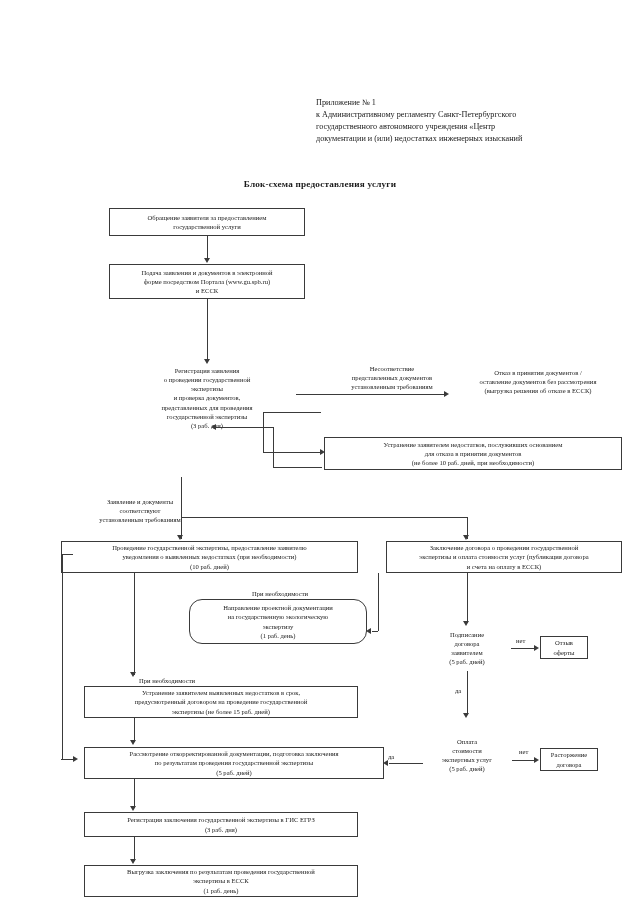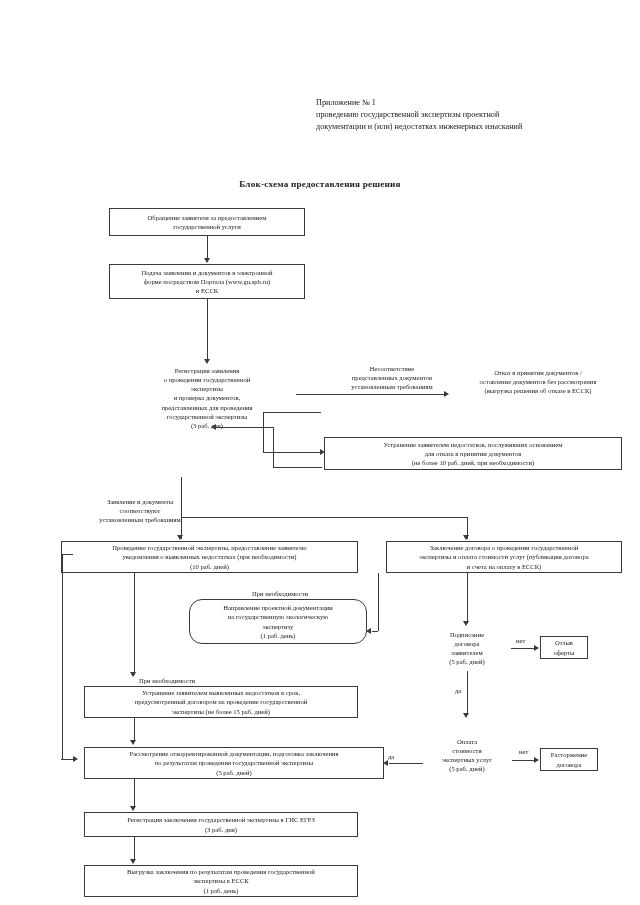--- a/index.html
+++ b/index.html
@@ -106,25 +106,26 @@
   .vline.thick { width: 1.6px; }
   .hline.thick { height: 1.6px; }
 </style>
 </head>
 <body>
 
 <div id="page">
 
   <div id="header-note">
     <div>Приложение № 1</div>
-    <div>проведению государственной экспертизы проектной</div>
+    <div>к Административному регламенту Санкт-Петербургского</div>
+    <div>государственного автономного учреждения «Центр</div>
     <div>документации и (или) недостатках инженерных изысканий</div>
   </div>
 
-  <div id="doc-title">Блок-схема предоставления решения</div>
+  <div id="doc-title">Блок-схема предоставления услуги</div>
 
   <div class="box" style="left:109px; top:177px; width:196px; height:28px;">
     <span class="line">Обращение заявителя за предоставлением</span>
     <span class="line">государственной услуги</span>
   </div>
 
   <div class="vline thick" style="left:206.5px; top:205px; height:24px;"></div>
   <div class="arrow down" style="left:203.6px; top:227px;"></div>
 
   <div class="box" style="left:109px; top:233px; width:196px; height:35px;">

